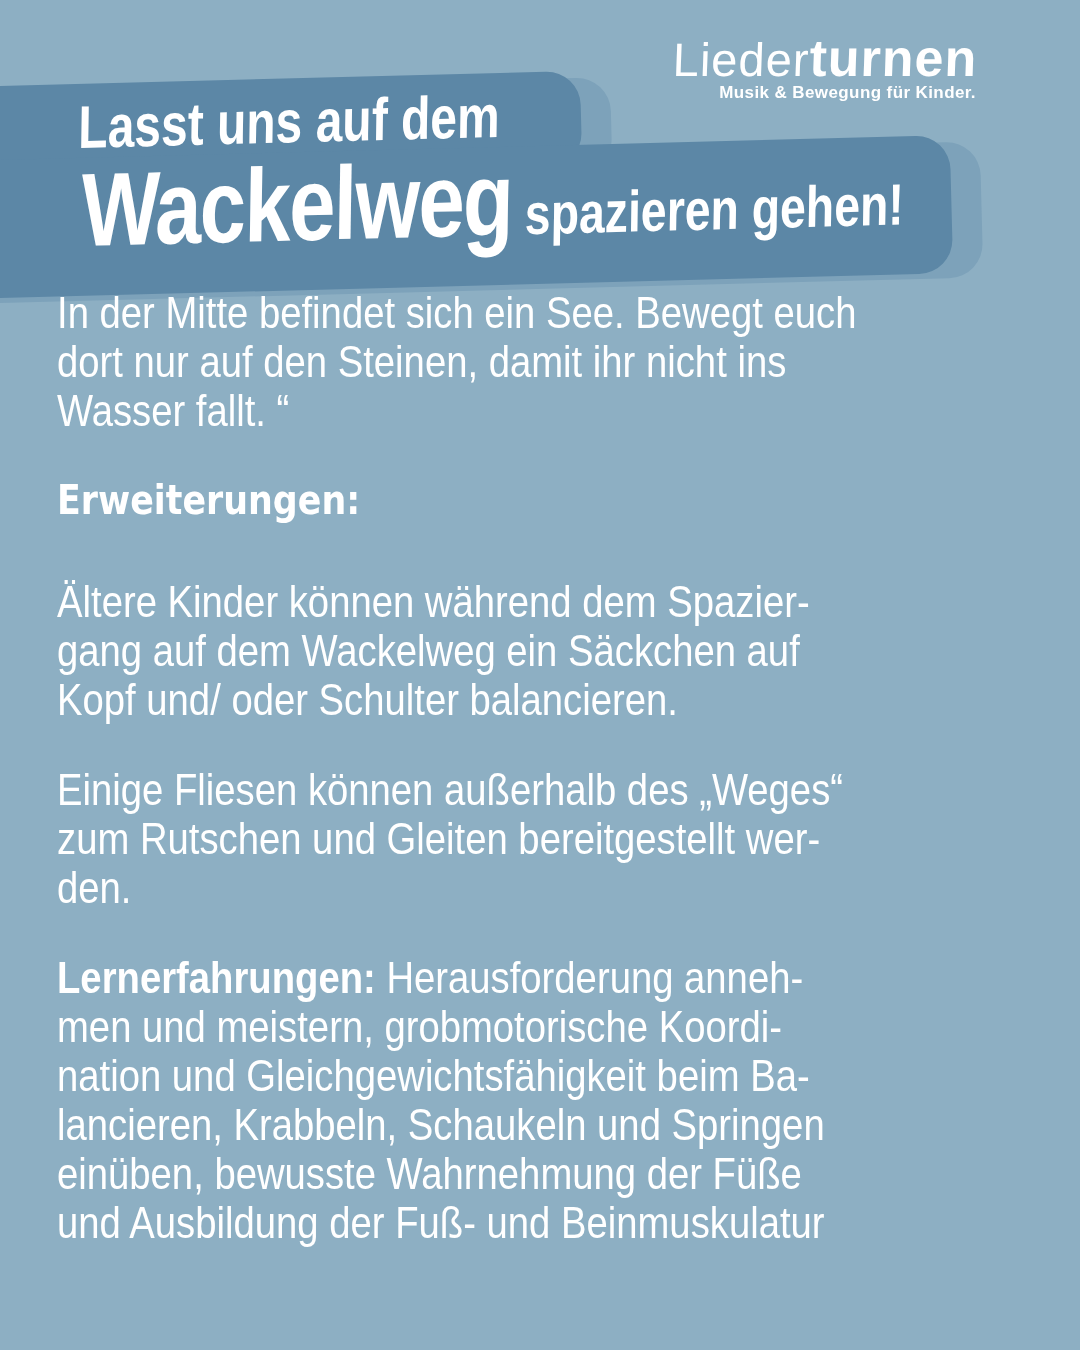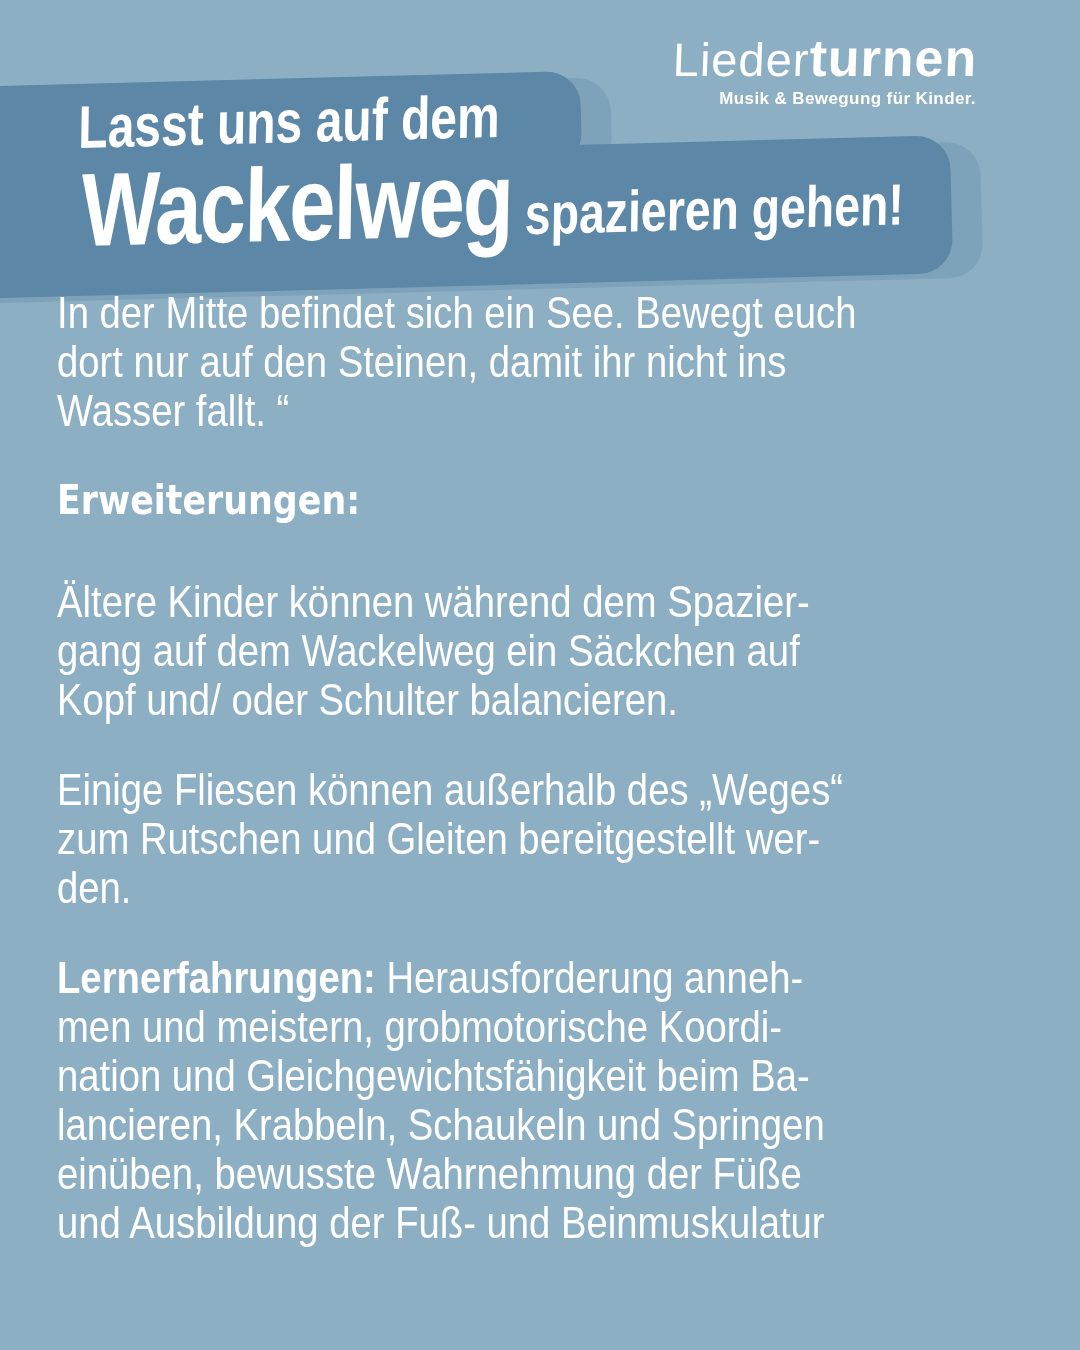--- a/index.html
+++ b/index.html
@@ -11,21 +11,21 @@
     background: var(--background, #8dafc3);
     font-family: "Liberation Sans", sans-serif;
     color: var(--text, #ffffff);
   }
 
   
   .logo { position: absolute; top: 32px; right: 104px; text-align: right; line-height: 1; }
   .brand { font-size: 47px; letter-spacing: 1px; white-space: nowrap; transform: skewX(-2deg); transform-origin: 100% 100%; }
   .brand-regular { font-weight: 400; }
   .brand-bold { font-weight: 700; font-size: 52px; }
-  .tagline { margin-top: 6px; font-size: 17px; font-weight: 700; letter-spacing: 0.4px; }
+  .tagline { font-size: 17px; font-weight: 700; letter-spacing: 0.4px; }
 
   
   .banner-wrap {
     position: absolute; top: 86px; left: 0;
     width: 1080px; height: 235px;
     transform: rotate(-1.5deg); transform-origin: 0 0;
   }
   .plate, .echo { position: absolute; border-radius: 34px; }
   .echo  { background: var(--banner_echo, #7da2ba); }
   .plate { background: var(--banner, #5c87a6); }

